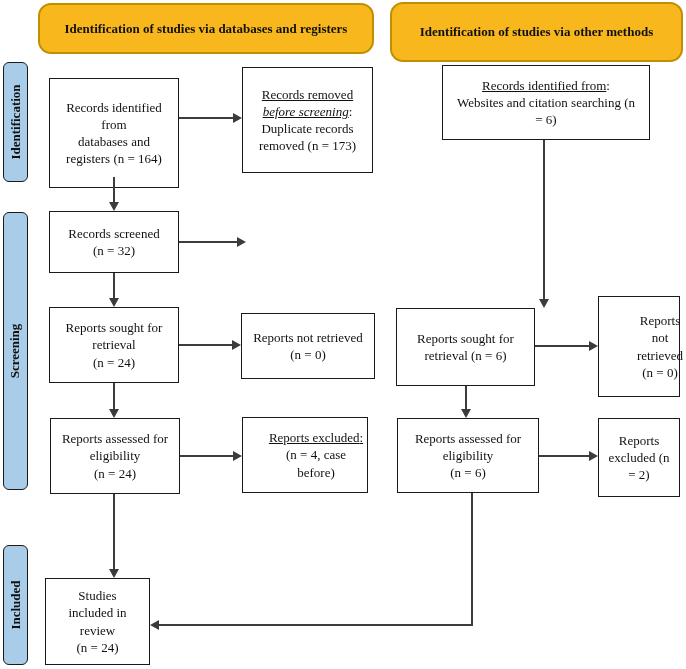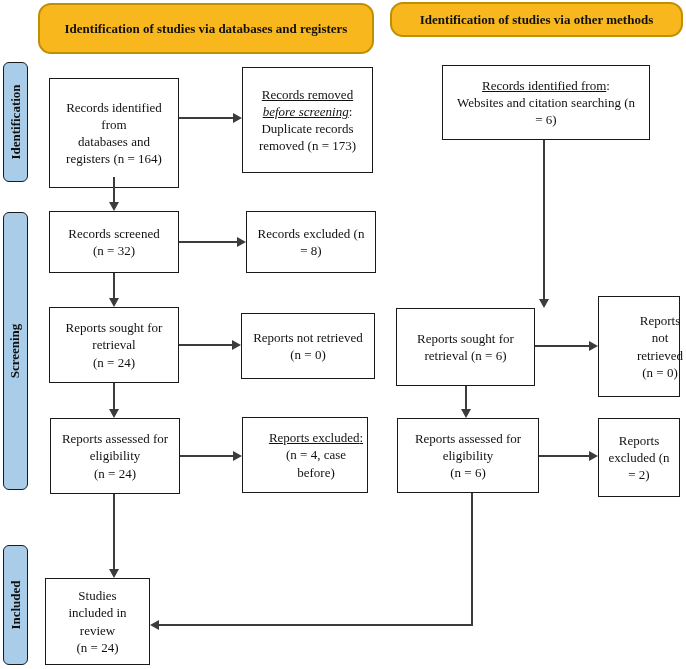--- a/index.html
+++ b/index.html
@@ -39,21 +39,21 @@
   .head-left{width:0;height:0;border-top:5px solid transparent;border-bottom:5px solid transparent;border-right:9px solid var(--arrow,#3c3c3c);}
 </style>
 </head>
 <body>
 
 <div class="canvas">
 
   <div class="abs banner" style="left:38px;top:3px;width:336px;height:51px;">
     <span class="btxt">Identification of studies via databases and registers</span>
   </div>
-  <div class="abs banner" style="left:390px;top:2px;width:293px;height:35px;">
+  <div class="abs banner" style="left:390px;top:2px;width:293px;height:60px;">
     <span class="btxt">Identification of studies via other methods</span>
   </div>
 
   <div class="abs stage" style="left:3px;top:62px;width:25px;height:120px;">
     <span class="stxt">Identification</span>
   </div>
   <div class="abs stage" style="left:3px;top:212px;width:25px;height:278px;">
     <span class="stxt">Screening</span>
   </div>
   <div class="abs stage" style="left:3px;top:545px;width:25px;height:120px;">
@@ -87,24 +87,20 @@
 (n = 24)</span>
   </div>
 
   <div class="abs fbox" style="left:242px;top:67px;width:131px;height:106px;">
     <span>
       <span class="u">Records removed</span><br>
       <span class="ui">before screening</span><span>:</span><br>
       <span class="pre">Duplicate records
 removed (n = 173)</span>
     </span>
-  </div>
-  <div class="abs fbox" style="left:246px;top:211px;width:130px;height:62px;">
-    <span class="pre">Records excluded (n
-= 8)</span>
   </div>
   <div class="abs fbox" style="left:241px;top:313px;width:134px;height:66px;">
     <span class="pre">Reports not retrieved
 (n = 0)</span>
   </div>
   <div class="abs fbox" style="left:242px;top:417px;width:126px;height:76px;padding-left:24px;">
     <span>
       <span class="u">Reports excluded</span><span class="u">:</span><br>
       <span class="pre">(n = 4, case before)</span>
     </span>

